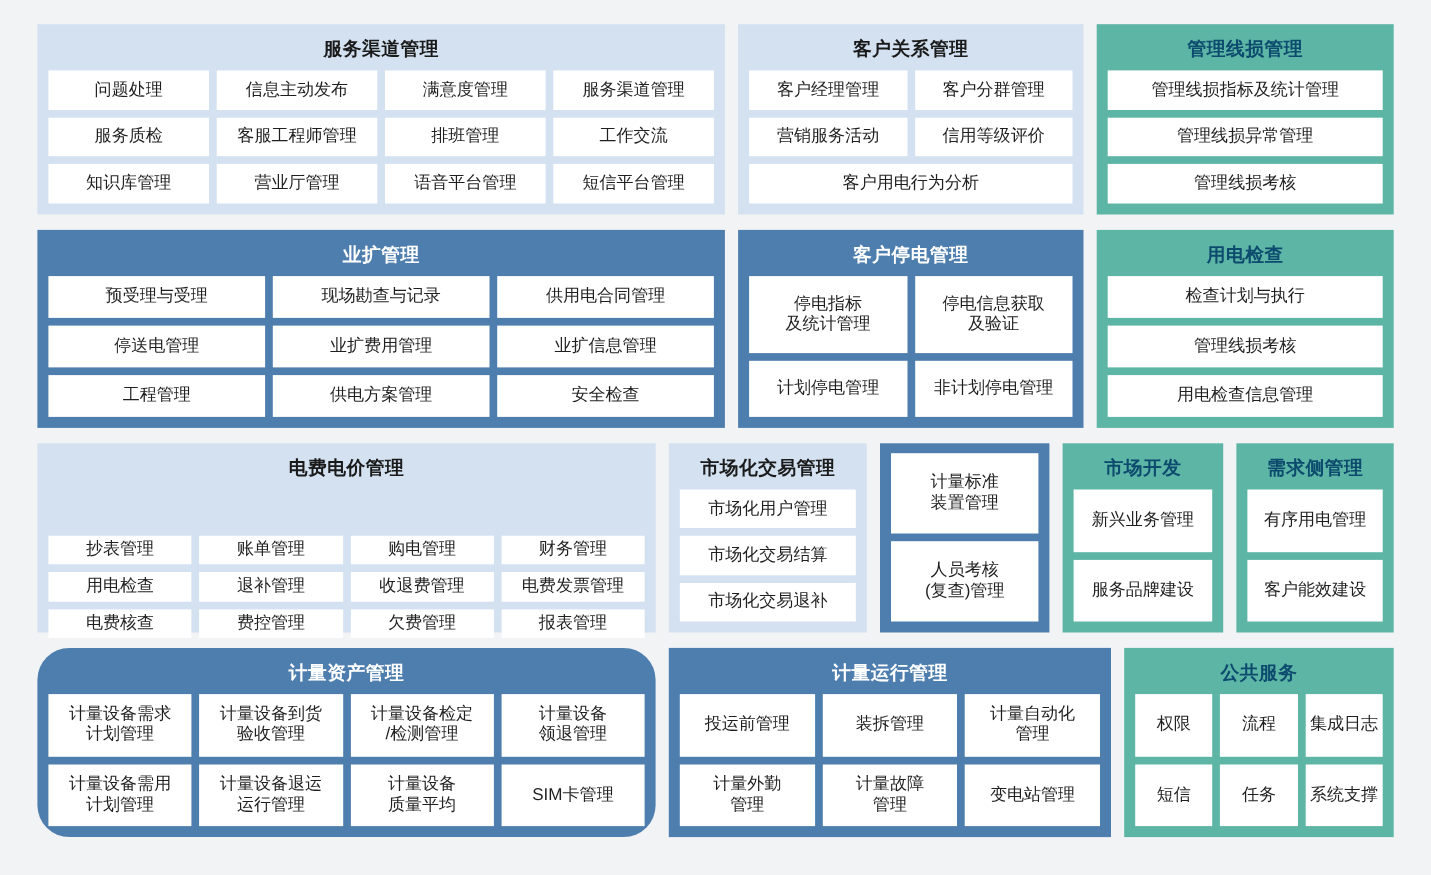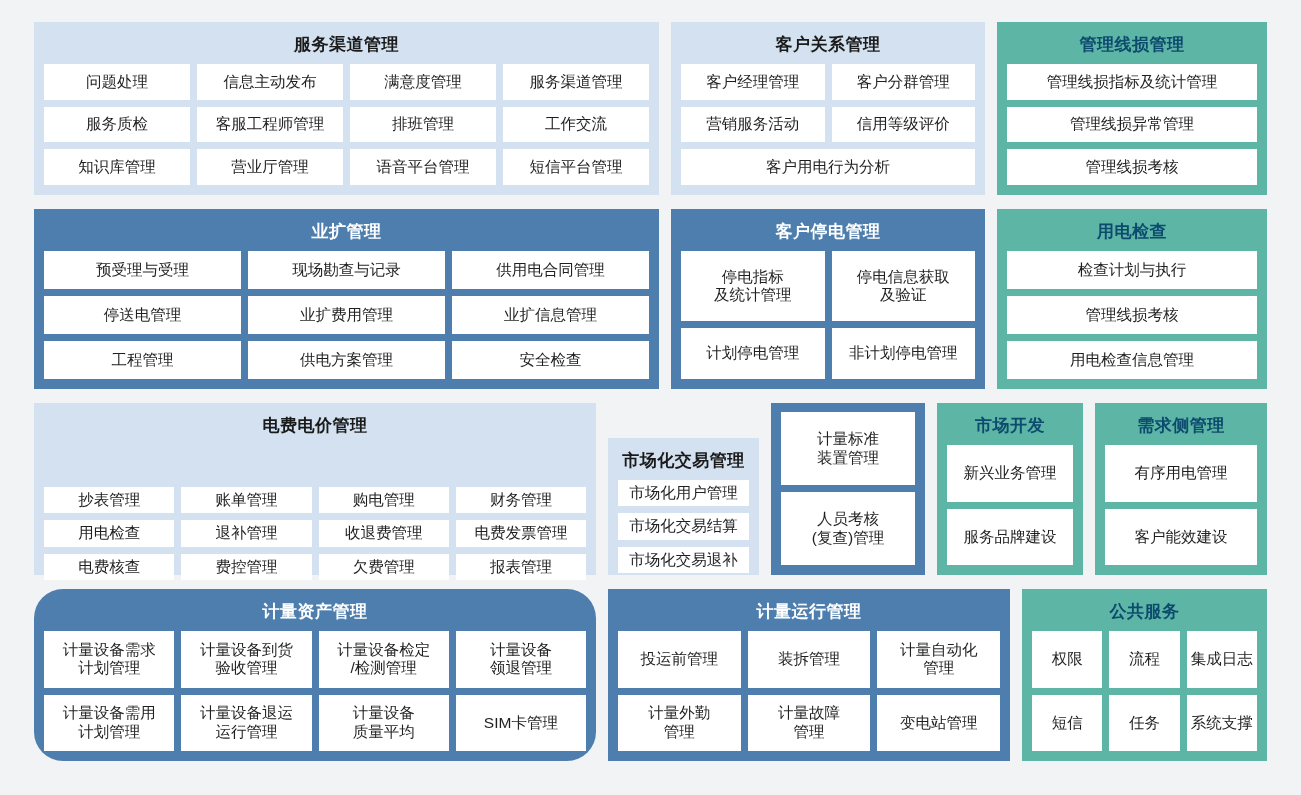--- a/index.html
+++ b/index.html
@@ -82,21 +82,21 @@
   #p-yekuo .grid        { grid-template-columns: repeat(3, 1fr); }
   #p-outage       { width: 314px; }
   #p-outage .grid       { grid-template-columns: repeat(2, 1fr); }
   #p-inspect      { flex: 1; }
   #p-inspect .grid      { grid-template-columns: 1fr; }
 
   
   #row3 { height: 172px; }
   #p-tariff       { width: 562px; gap: 42px; }
   #p-tariff .grid       { grid-template-columns: repeat(4, 1fr); }
-  #p-market       { width: 151px; margin-top: 35px; }
+  #p-market       { width: 180px; }
   #p-market .grid       { grid-template-columns: 1fr; }
   #p-lab          { width: 154px; }
   #p-lab .grid          { grid-template-columns: 1fr; }
   #p-mktdev       { width: 146px; }
   #p-mktdev .grid       { grid-template-columns: 1fr; }
   #p-demand       { flex: 1; }
   #p-demand .grid       { grid-template-columns: 1fr; }
 
   
   #row4 { height: 172px; }

